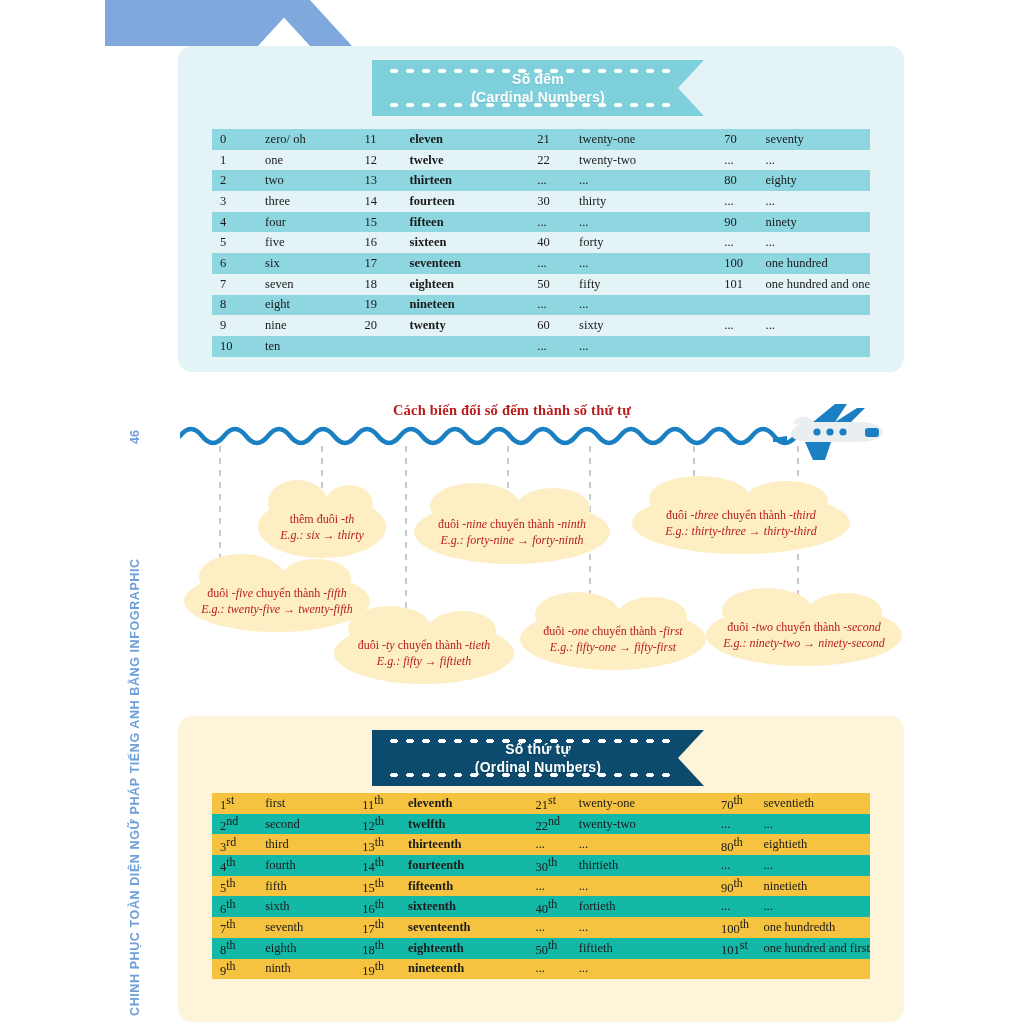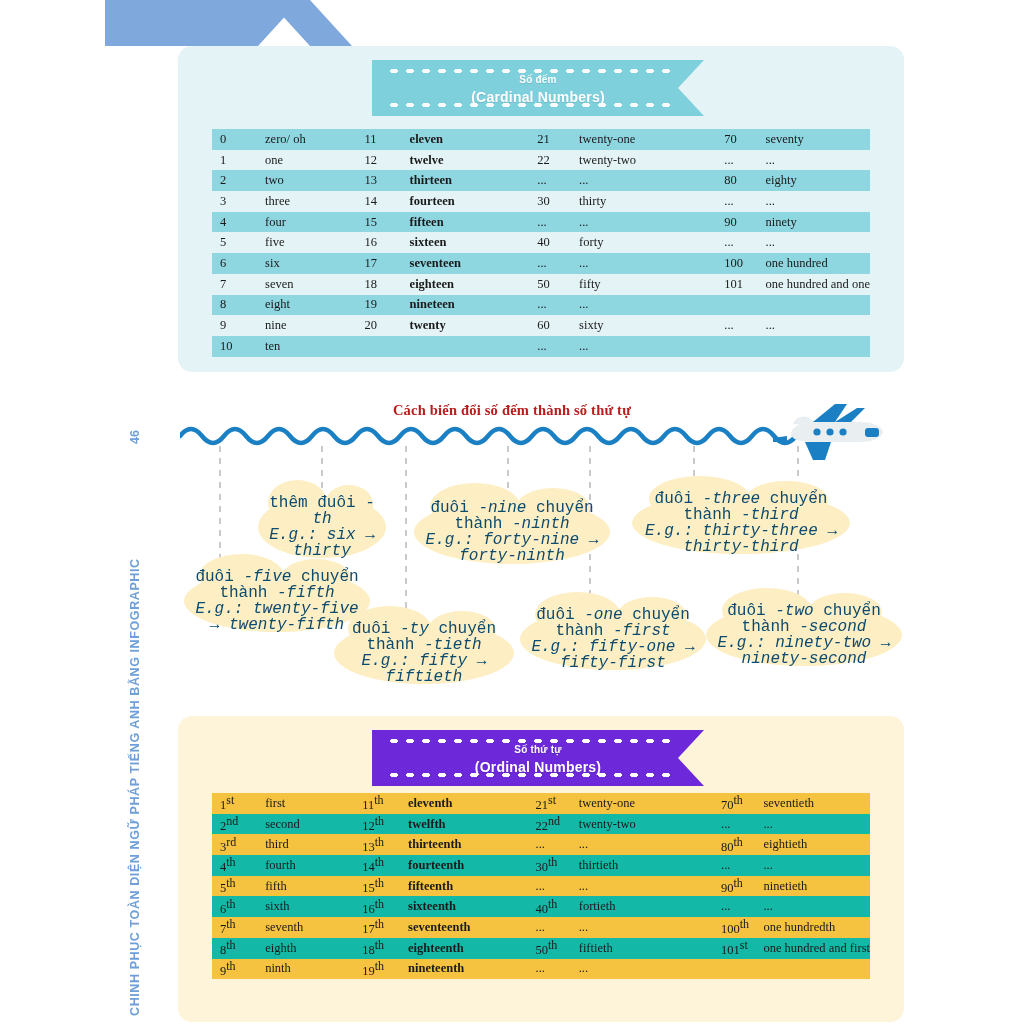--- a/index.html
+++ b/index.html
@@ -41,30 +41,30 @@
   #panel-cardinal{left:178px;top:46px;width:726px;height:326px;background:#e4f3f6;}
   #panel-ordinal {left:178px;top:716px;width:726px;height:306px;background:#fdf4da;}
 
   
   .ribbon{
     position:absolute;height:56px;
     display:flex;flex-direction:column;align-items:center;justify-content:center;
     color:#ffffff;font-family:"Liberation Sans",sans-serif;font-weight:700;
     text-shadow:0 1px 1px rgba(0,0,0,.12);
   }
-  .ribbon .ln1{font-size:10px;line-height:17px;letter-spacing:.2px;}
+  .ribbon .ln1{font-size:14px;line-height:17px;letter-spacing:.2px;}
   .ribbon .ln2{font-size:14px;line-height:18px;letter-spacing:.2px;}
   .ribbon .dots{position:absolute;left:14px;right:26px;height:4px;
     background-image:radial-gradient(circle,#ffffff 45%,transparent 46%);
     background-size:16px 4px;background-repeat:repeat-x;}
   .ribbon .dots.top{top:9px;}
   .ribbon .dots.bot{bottom:9px;}
   #ribbon-cardinal{left:372px;top:60px;width:332px;background:#7fd0dd;
     clip-path:polygon(0 0,100% 0,100% 100%,0 100%,0 100%);}
-  #ribbon-ordinal{left:372px;top:730px;width:332px;background:#6d28d9;}
+  #ribbon-ordinal{left:372px;top:730px;width:332px;background:#0c4a6e;}
   .ribbon-notch{position:absolute;right:0;top:0;width:26px;height:56px;
     background:#ffffff;clip-path:polygon(100% 0,100% 100%,0 50%);}
   #ribbon-cardinal .ribbon-notch{background:#e4f3f6;}
   #ribbon-ordinal .ribbon-notch{background:#fdf4da;}
 
   
   .num-table{position:absolute;border-collapse:collapse;width:658px;
     font-family:"Liberation Serif",serif;font-size:12.5px;color:#1a1a1a;}
   #table-cardinal{left:212px;top:129px;}
   #table-ordinal {left:212px;top:793px;}
@@ -90,21 +90,21 @@
     letter-spacing:.2px;
   }
   #wave{position:absolute;left:180px;top:420px;width:620px;height:26px;}
   #plane{position:absolute;left:773px;top:398px;width:120px;height:66px;}
   #connectors{position:absolute;left:178px;top:446px;width:726px;height:230px;}
 
   .cloud{
     position:absolute;background:#fdeec4;border-radius:50%;
     display:flex;align-items:center;justify-content:center;
     text-align:center;
-    font-family:Liberation Mono, monospace;font-size:16px;color:#0c4a6e;
+    font-family:Liberation Serif, serif;font-size:12px;color:#b91c1c;
     line-height:16px;
   }
   .cloud .inner{position:relative;z-index:2;padding:0 6px;}
   .cloud::before,.cloud::after{
     content:"";position:absolute;background:#fdeec4;border-radius:50%;z-index:1;}
   .cloud::before{width:46%;height:72%;left:8%;top:-26%;}
   .cloud::after{width:38%;height:62%;right:10%;top:-18%;}
   .cloud i{font-style:italic;}
 
   #cloud-th   {left:258px;top:496px;width:128px;height:62px;}

